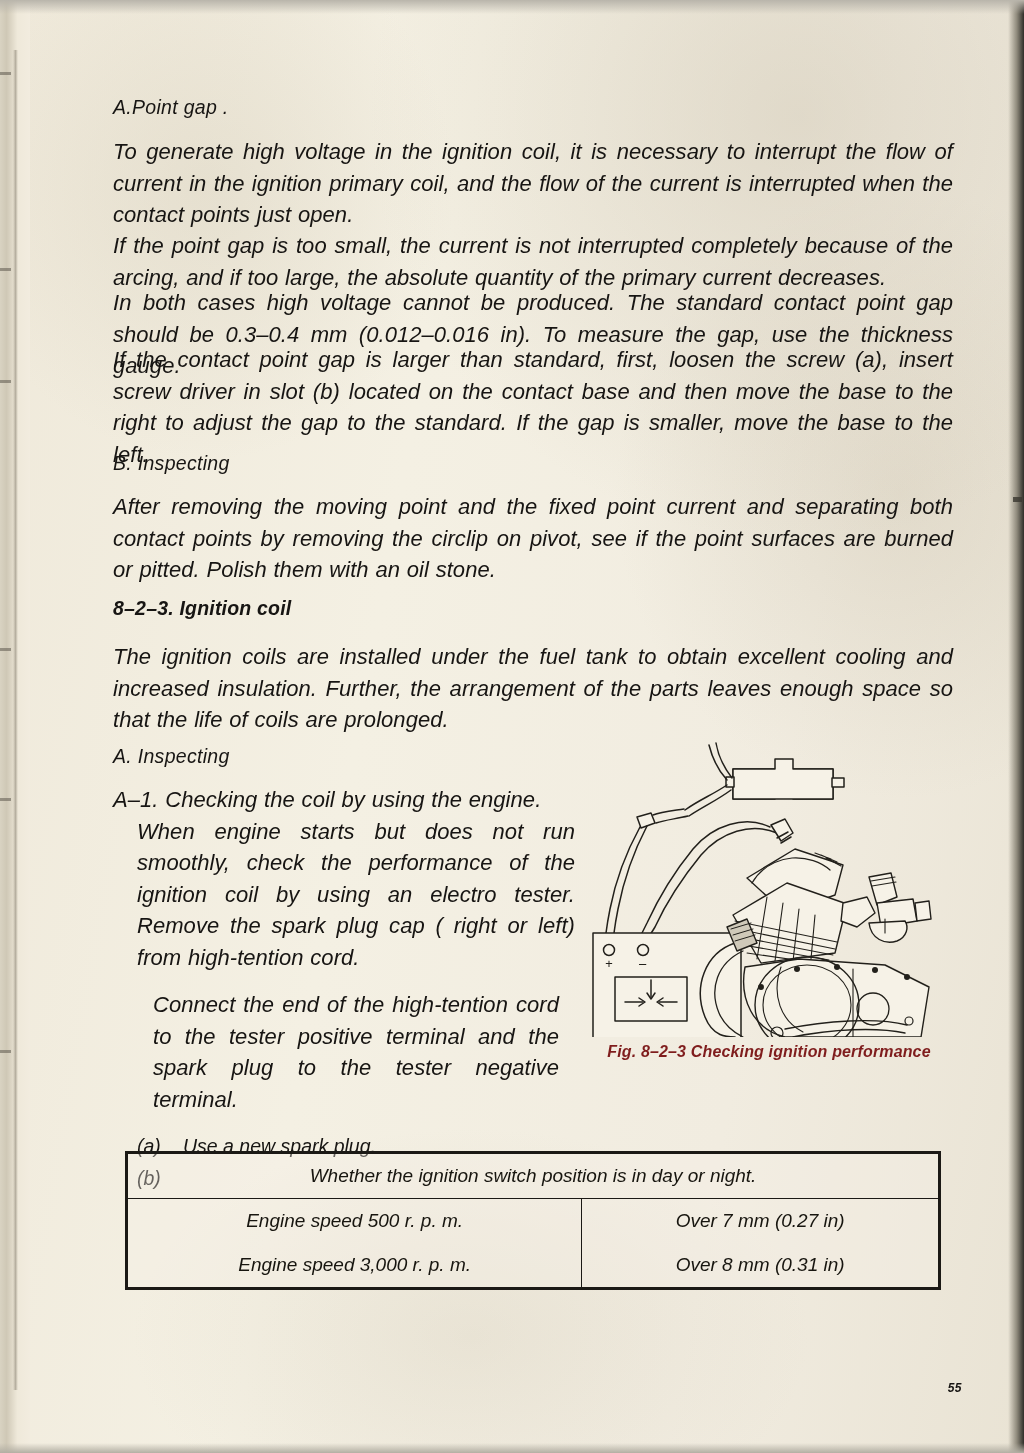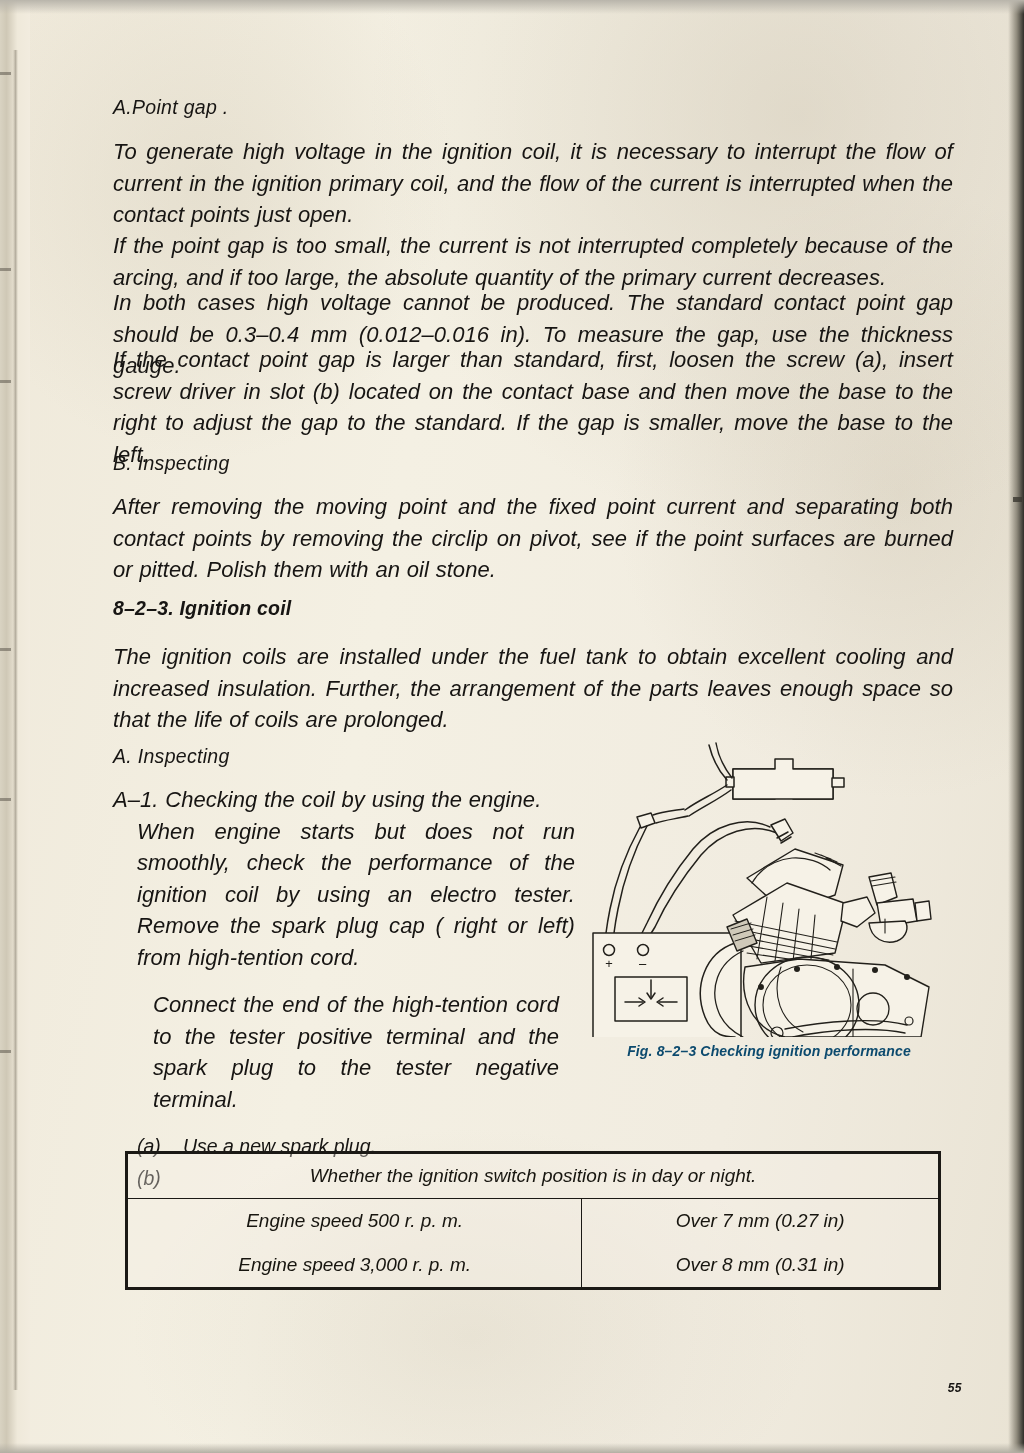--- a/index.html
+++ b/index.html
@@ -108,25 +108,25 @@
     font-size: 19.5px;
     line-height: 31.5px;
     padding-left: 24px;
   }
   .li-mark { width: 46px; flex: 0 0 46px; }
   .li-text { flex: 1; text-align: justify; }
   .li-text.nojust { text-align: left; }
 
   #figcaption {
     margin-top: 6px;
-    font-size: 14px;
+    font-size: 16px;
     font-weight: 700;
     text-align: center;
     letter-spacing: .15px;
-    color: #0c4a6e;
+    color: #7f1d1d;
   }
 
   
   #spec-table {
     position: absolute;
     left: 12px; top: 1151px;
     width: 816px;
     border-collapse: collapse;
     background: rgba(245,241,231,.35);
   }

